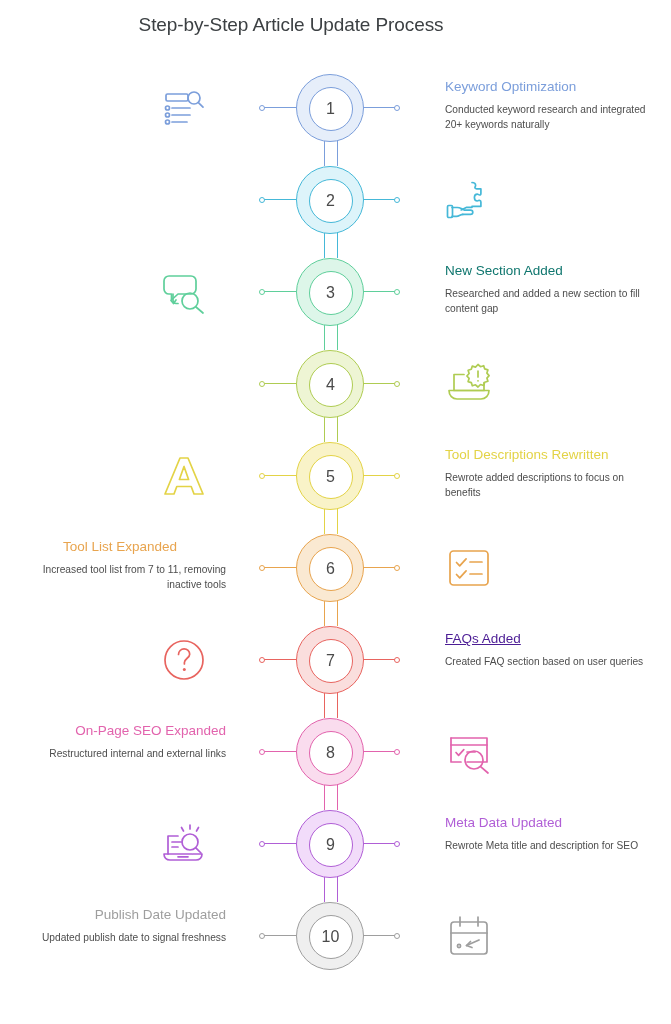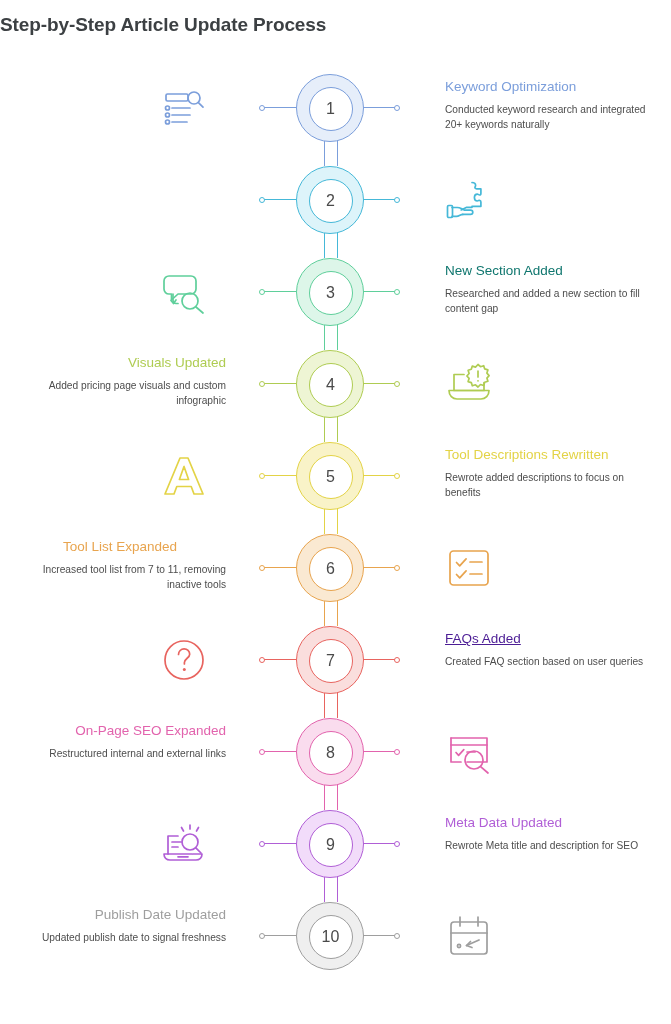--- a/index.html
+++ b/index.html
@@ -2,22 +2,22 @@
 <html><head>
 <meta charset="utf-8">
 <style>
   html,body{margin:0;padding:0;}
   body{
     width:671px;height:1024px;background:#ffffff;
     font-family:"Liberation Sans","DejaVu Sans",sans-serif;
     overflow:hidden;position:relative;
   }
   #page-title{
-    position:absolute;top:14px;left:0;width:582px;text-align:left;
-    font-size:19px;font-weight:bold;color:#3c4043;letter-spacing:-0.1px;
+    position:absolute;top:14px;left:0;width:582px;text-align:center;
+    font-size:19px;font-weight:normal;color:#3c4043;letter-spacing:-0.1px;
   }
   #timeline{position:absolute;top:62px;left:0;width:671px;height:962px;}
 
   .step{position:absolute;left:0;width:671px;height:92px;}
 
   
   .vbar{
     position:absolute;left:324px;width:14px;
     border-left:1.6px solid;border-right:1.6px solid;
     box-sizing:border-box;
@@ -152,24 +152,20 @@
       <div class="stub left" style="background: rgb(175, 204, 82);">
         <div class="dot" style="border-color: rgb(175, 204, 82);"></div>
       </div>
       <div class="stub right" style="background: rgb(175, 204, 82);">
         <div class="dot" style="border-color: rgb(175, 204, 82);"></div>
       </div>
       <div class="node" style="border-color: rgb(175, 204, 82); background: rgb(238, 245, 212);">
         <div class="node-inner" style="border-color: rgb(175, 204, 82);">
           <span class="node-num">4</span>
         </div>
-      </div>
-      <div class="txt left">
-        <h3 style="color: rgb(175, 204, 82);">Visuals Updated</h3>
-        <p>Added pricing page visuals and custom infographic</p>
       </div>
       <div class="icon right">
         <svg viewBox="0 0 48 48">
           <path d="M9 14.5h10M9 14.5v16h30v-8" fill="none" stroke="#afcc52" stroke-width="1.7" stroke-linecap="round" stroke-linejoin="round"></path>
           <path d="M4 30.5h40c0 5-3.5 8.5-8 8.5H12c-4.5 0-8-3.5-8-8.5z" fill="none" stroke="#afcc52" stroke-width="1.7" stroke-linecap="round" stroke-linejoin="round"></path>
           <path d="M33 4.5l2.5 2.2 3.2-1 1 3.2 3.2 1-1 3.2 2.2 2.5-2.2 2.5 1 3.2-3.2 1-1 3.2-3.2-1L33 27l-2.5-2.2-3.2 1-1-3.2-3.2-1 1-3.2L21.9 16l2.2-2.5-1-3.2 3.2-1 1-3.2 3.2 1z" fill="none" stroke="#afcc52" stroke-width="1.7" stroke-linecap="round" stroke-linejoin="round"></path>
           <line x1="33" y1="11" x2="33" y2="17" fill="none" stroke="#afcc52" stroke-width="1.7" stroke-linecap="round" stroke-linejoin="round"></line>
           <circle cx="33" cy="20.8" r="0.9" fill="#afcc52" stroke="none"></circle>
         </svg>
       </div>

